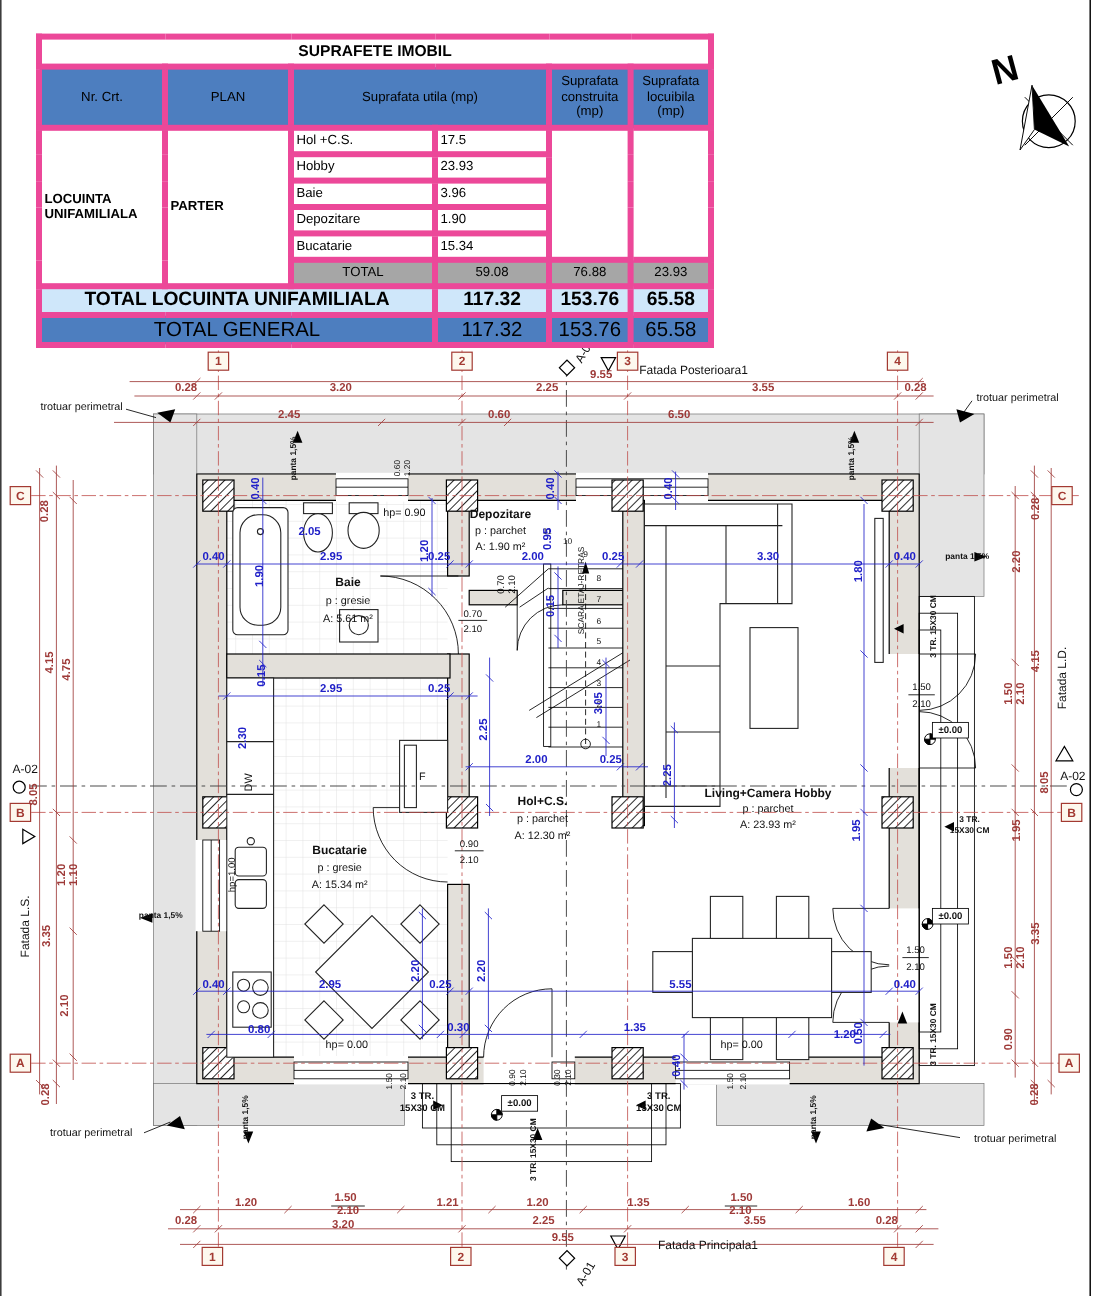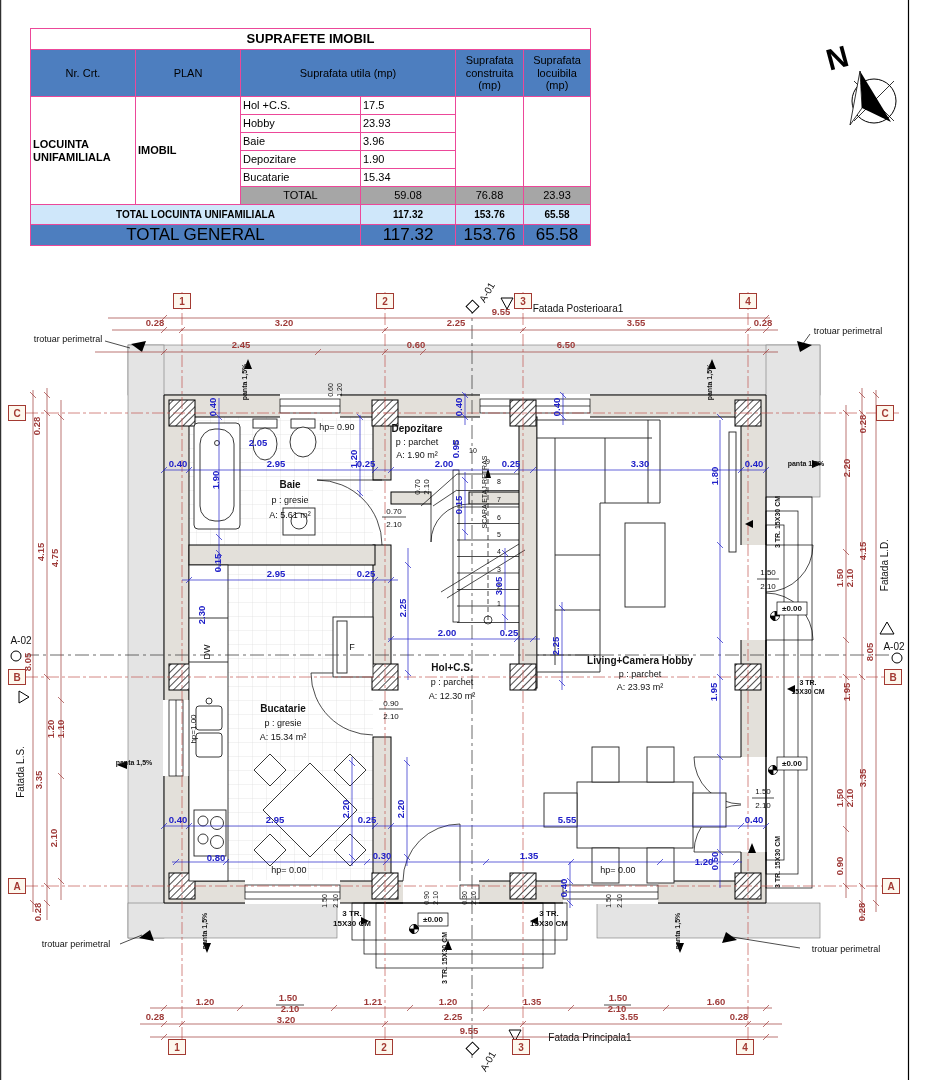--- a/index.html
+++ b/index.html
@@ -1,28 +1,28 @@
 <!DOCTYPE html>
 <html><head>
 <meta charset="utf-8">
 <style>
   html,body{margin:0;padding:0;background:#fff;}
   .page{position:relative;width:926px;height:1080px;background:#fff;
         font-family:"Liberation Sans",sans-serif;overflow:hidden;
         --hblue:#4d7ebf;--lblue:#cfe7fa;--tgray:#a6a6a6;}
   table.sup{position:absolute;left:30px;top:28px;border-collapse:collapse;table-layout:fixed;
             width:560px;font-size:11px;color:#000;z-index:5;background:#fff;}
-  table.sup td{border:1px solid #ec4899;text-align:center;vertical-align:middle;padding:0 2px;line-height:1.15;}
+  table.sup td{border:5px solid #ec4899;text-align:center;vertical-align:middle;padding:0 2px;line-height:1.15;}
   td.title{font-weight:bold;font-size:13px;height:20px;border-width:2px;}
   tr.head td{background:var(--hblue);height:46px;}
   tr.room td{height:17px;text-align:left;}
   td.rname{text-align:left;padding-left:5px;}
   td.grp{font-weight:bold;background:#fff;}
   tr.rowtot td{background:var(--tgray);height:17px;}
-  tr.rowloc td{background:var(--lblue);font-weight:bold;height:19px;font-size:10px;}
+  tr.rowloc td{background:var(--lblue);font-weight:bold;height:19px;font-size:16px;}
   tr.rowgen td{background:var(--hblue);font-weight:normal;height:19px;font-size:17px;}
   svg.plan{position:absolute;left:0;top:0;z-index:1;}
   .lbl{font-family:"Liberation Sans",sans-serif;text-anchor:middle;}
   .lr{fill:#9e3a38;font-weight:bold;font-size:9.5px;}
   .lb{fill:#2020c8;font-weight:bold;font-size:9.5px;}
   .lk{fill:#111;font-size:9px;font-weight:normal;}
   .bold{font-weight:bold;}
   .bub{fill:#fdf8ee;stroke:#a33a32;stroke-width:1;}
   .bubtxt{fill:#a33a32;font-weight:bold;font-size:10px;text-anchor:middle;font-family:"Liberation Sans",sans-serif;}
   .dr{stroke:#9e3a38;stroke-width:0.7;}
@@ -54,21 +54,21 @@
         </tr>
       <tr class="head">
         <td>Nr. Crt.</td>
         <td>PLAN</td>
         <td colspan="2">Suprafata utila  (mp)</td>
         <td>Suprafata construita (mp)</td>
         <td>Suprafata locuibila (mp)</td>
       </tr>
       <tr class="room">
         <td class="grp" rowspan="6">LOCUINTA UNIFAMILIALA</td>
-        <td class="grp" rowspan="6">IMOBIL</td>
+        <td class="grp" rowspan="6">PARTER</td>
         <td class="rname">Hol +C.S.</td>
         <td>17.5</td>
         <td rowspan="5"></td>
         <td rowspan="5"></td>
       </tr>
       <tr class="room">
         <td class="rname">Hobby</td>
         <td>23.93</td>
       </tr>
       <tr class="room">

